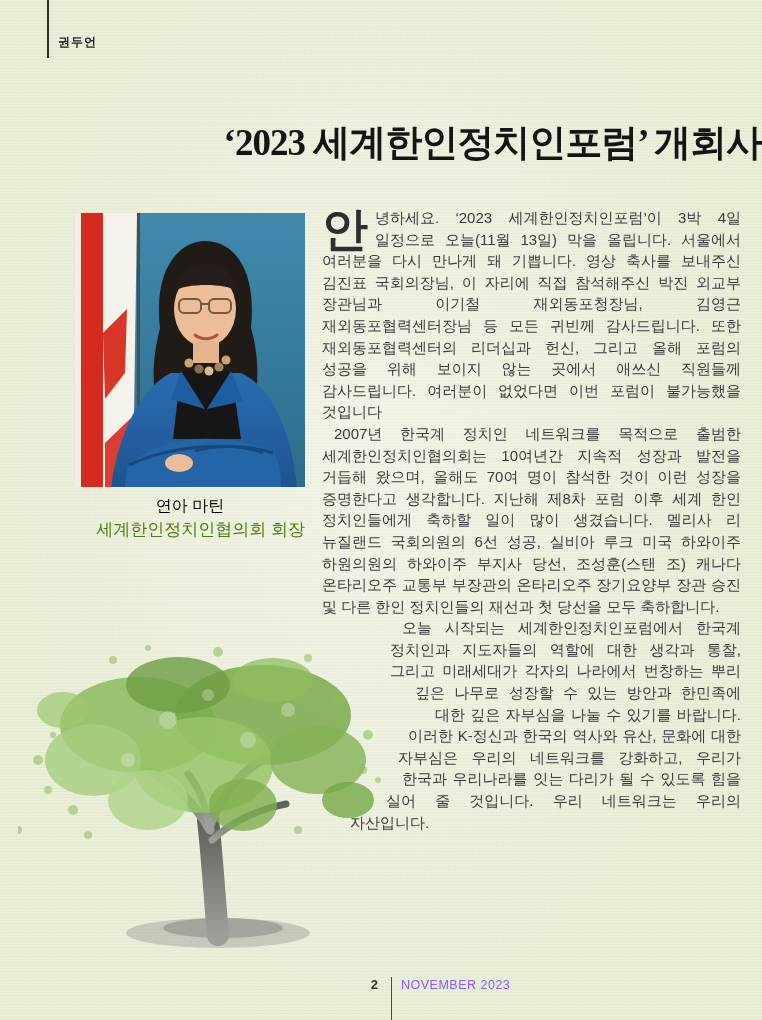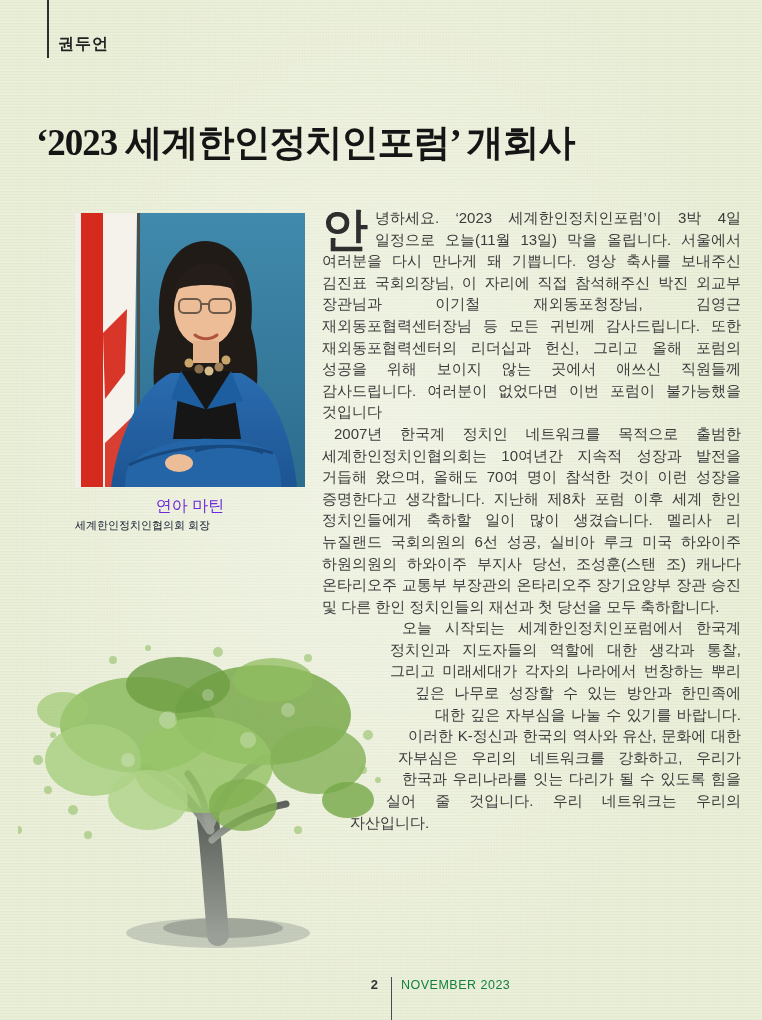--- a/index.html
+++ b/index.html
@@ -11,34 +11,34 @@
     background-image:
       radial-gradient(ellipse at 50% 45%, rgba(255,255,255,.35), rgba(255,255,255,0) 70%),
       repeating-linear-gradient(90deg, rgba(255,255,255,.10) 0 1px, rgba(0,0,0,0) 1px 3px),
       repeating-linear-gradient(0deg, rgba(120,130,90,.05) 0 1px, rgba(0,0,0,0) 1px 3px);
     color:#3b3b3b;
   }
   .page { position:absolute; inset:0; }
 
   
   .kicker-rule { position:absolute; left:47px; top:0; width:2px; height:58px; background:#2e2e2e; }
-  .kicker { position:absolute; left:58px; top:34px; font-size:16px; font-weight:bold; color:#222; letter-spacing:1px; }
+  .kicker { position:absolute; left:58px; top:34px; font-size:12px; font-weight:bold; color:#222; letter-spacing:1px; }
 
   
   .title {
-    position:absolute; left:0; top:118px; width:762px; text-align:left;
+    position:absolute; left:0; top:118px; width:762px; text-align:right;
     font-family:"Liberation Serif","DejaVu Serif",serif;
-    font-size:37px; font-weight:bold; color:#151515; letter-spacing:-1px;padding-left:36px;
+    font-size:37px; font-weight:bold; color:#151515; letter-spacing:-1px;
   }
 
   
   .photo-wrap { position:absolute; left:75px; top:213px; width:230px; height:274px; }
   .photo-wrap svg { display:block; width:100%; height:100%; }
-  .caption-name { position:absolute; left:75px; top:496px; width:230px; text-align:center; font-size:16px; color:#6d28d9; }
-  .caption-role { position:absolute; left:75px; top:518px; width:230px; text-align:left; font-size:11px; color:#0f172a; }
+  .caption-name { position:absolute; left:75px; top:496px; width:230px; text-align:center; font-size:16px; color:#000000; }
+  .caption-role { position:absolute; left:75px; top:518px; width:230px; text-align:right; font-size:17px; color:#4d7c0f; }
 
   
   .tree { position:absolute; left:18px; top:640px; width:370px; height:330px; z-index:0; pointer-events:none; }
 
   
   .column {
     position:absolute; left:322px; top:207px; width:419px; z-index:1;
     font-size:15px; line-height:21.6px; text-align:justify; color:#3c3c3c;
     word-break:keep-all; 
   }
@@ -46,21 +46,21 @@
   .column p.ind { text-indent:12px; }
   .dropcap {
     float:left; font-size:46px; line-height:38px; font-weight:600; color:#2e2e2e;
     padding:3px 7px 0 0;
   }
   .fw { float:left; clear:left; height:21.6px; }
 
   
   .footer-page { position:absolute; left:330px; top:977px; width:48px; text-align:right; font-size:13px; font-weight:bold; color:#333; }
   .footer-rule { position:absolute; left:391px; top:977px; width:1px; height:43px; background:#4a4a4a; }
-  .footer-issue { position:absolute; left:401px; top:978px; font-size:12.5px; color:#15803d; letter-spacing:.5px; }
+  .footer-issue { position:absolute; left:401px; top:978px; font-size:12.5px; color:#8b5cf6; letter-spacing:.5px; }
 </style>
 </head>
 <body>
 
 <div class="page">
 
   <div class="kicker-rule"></div>
   <div class="kicker">권두언</div>
 
   <h1 class="title">‘2023 세계한인정치인포럼’ 개회사</h1>

